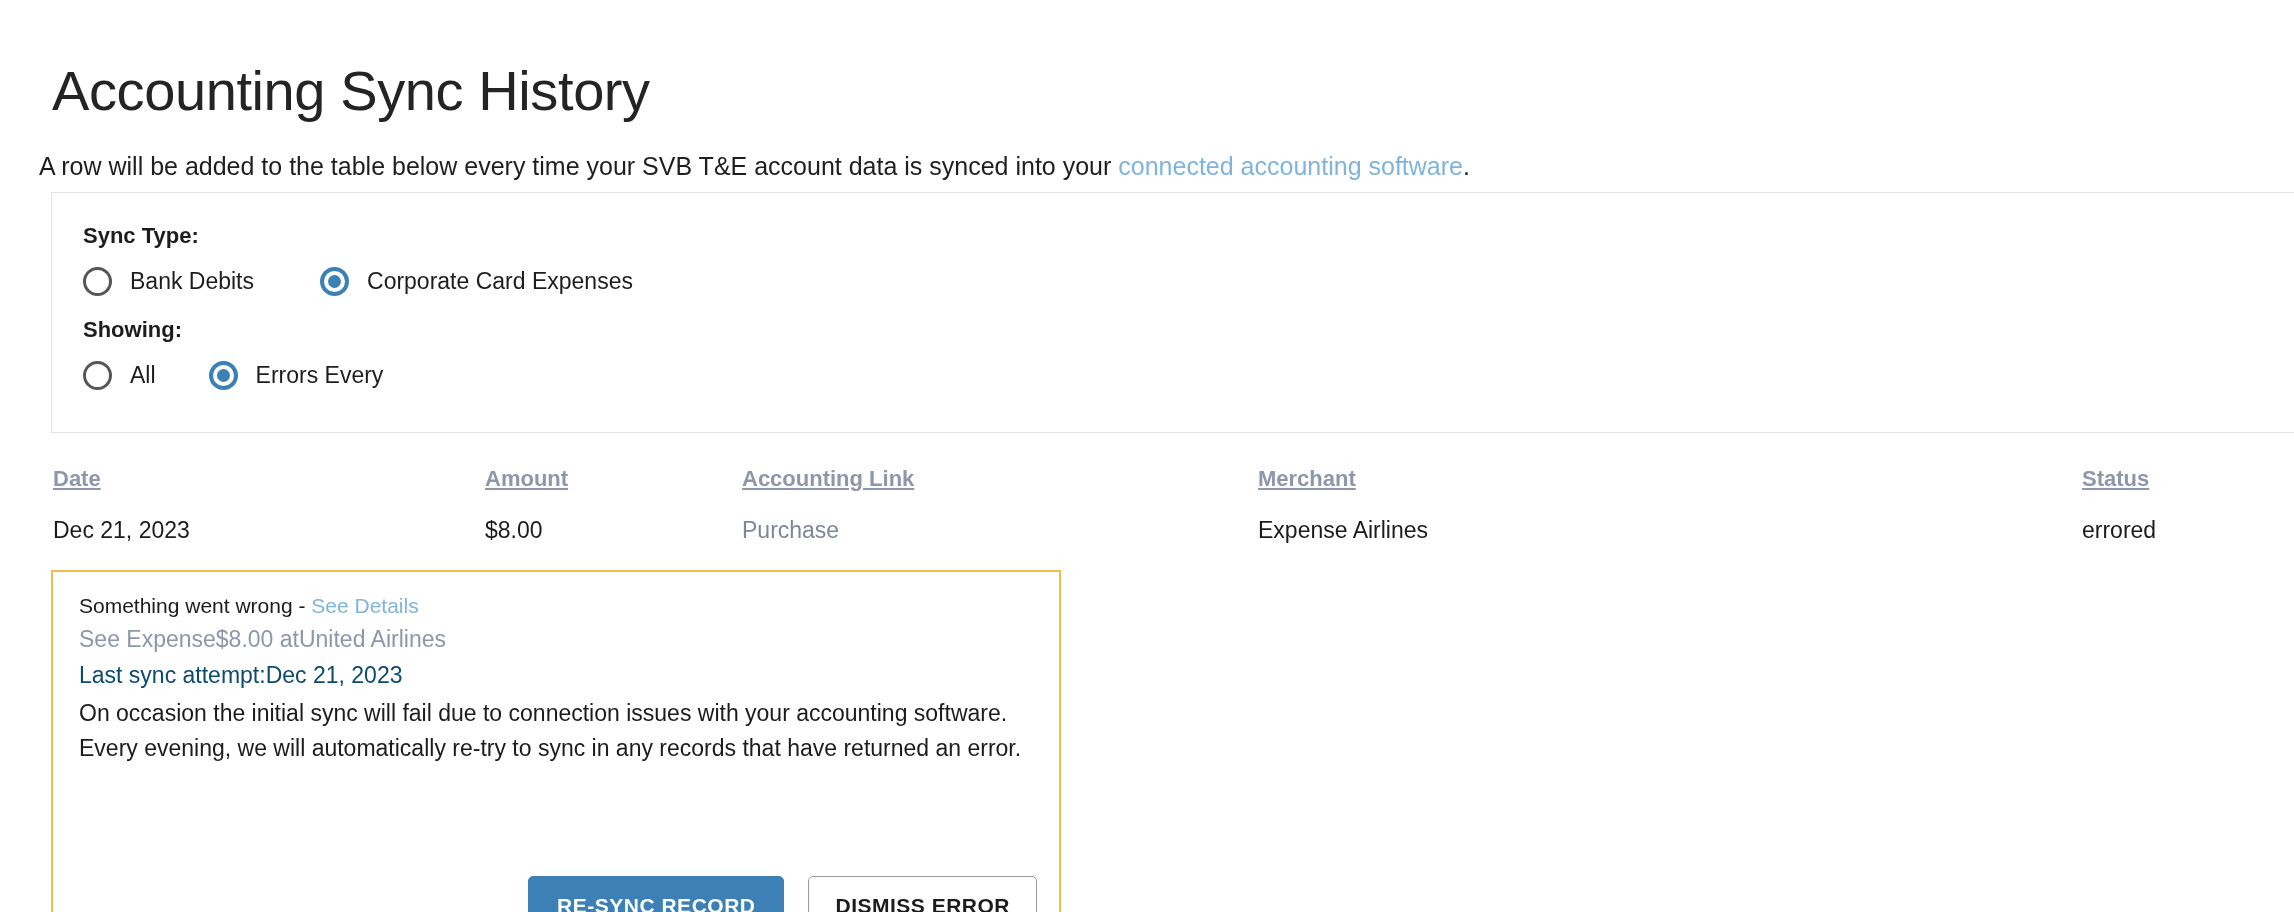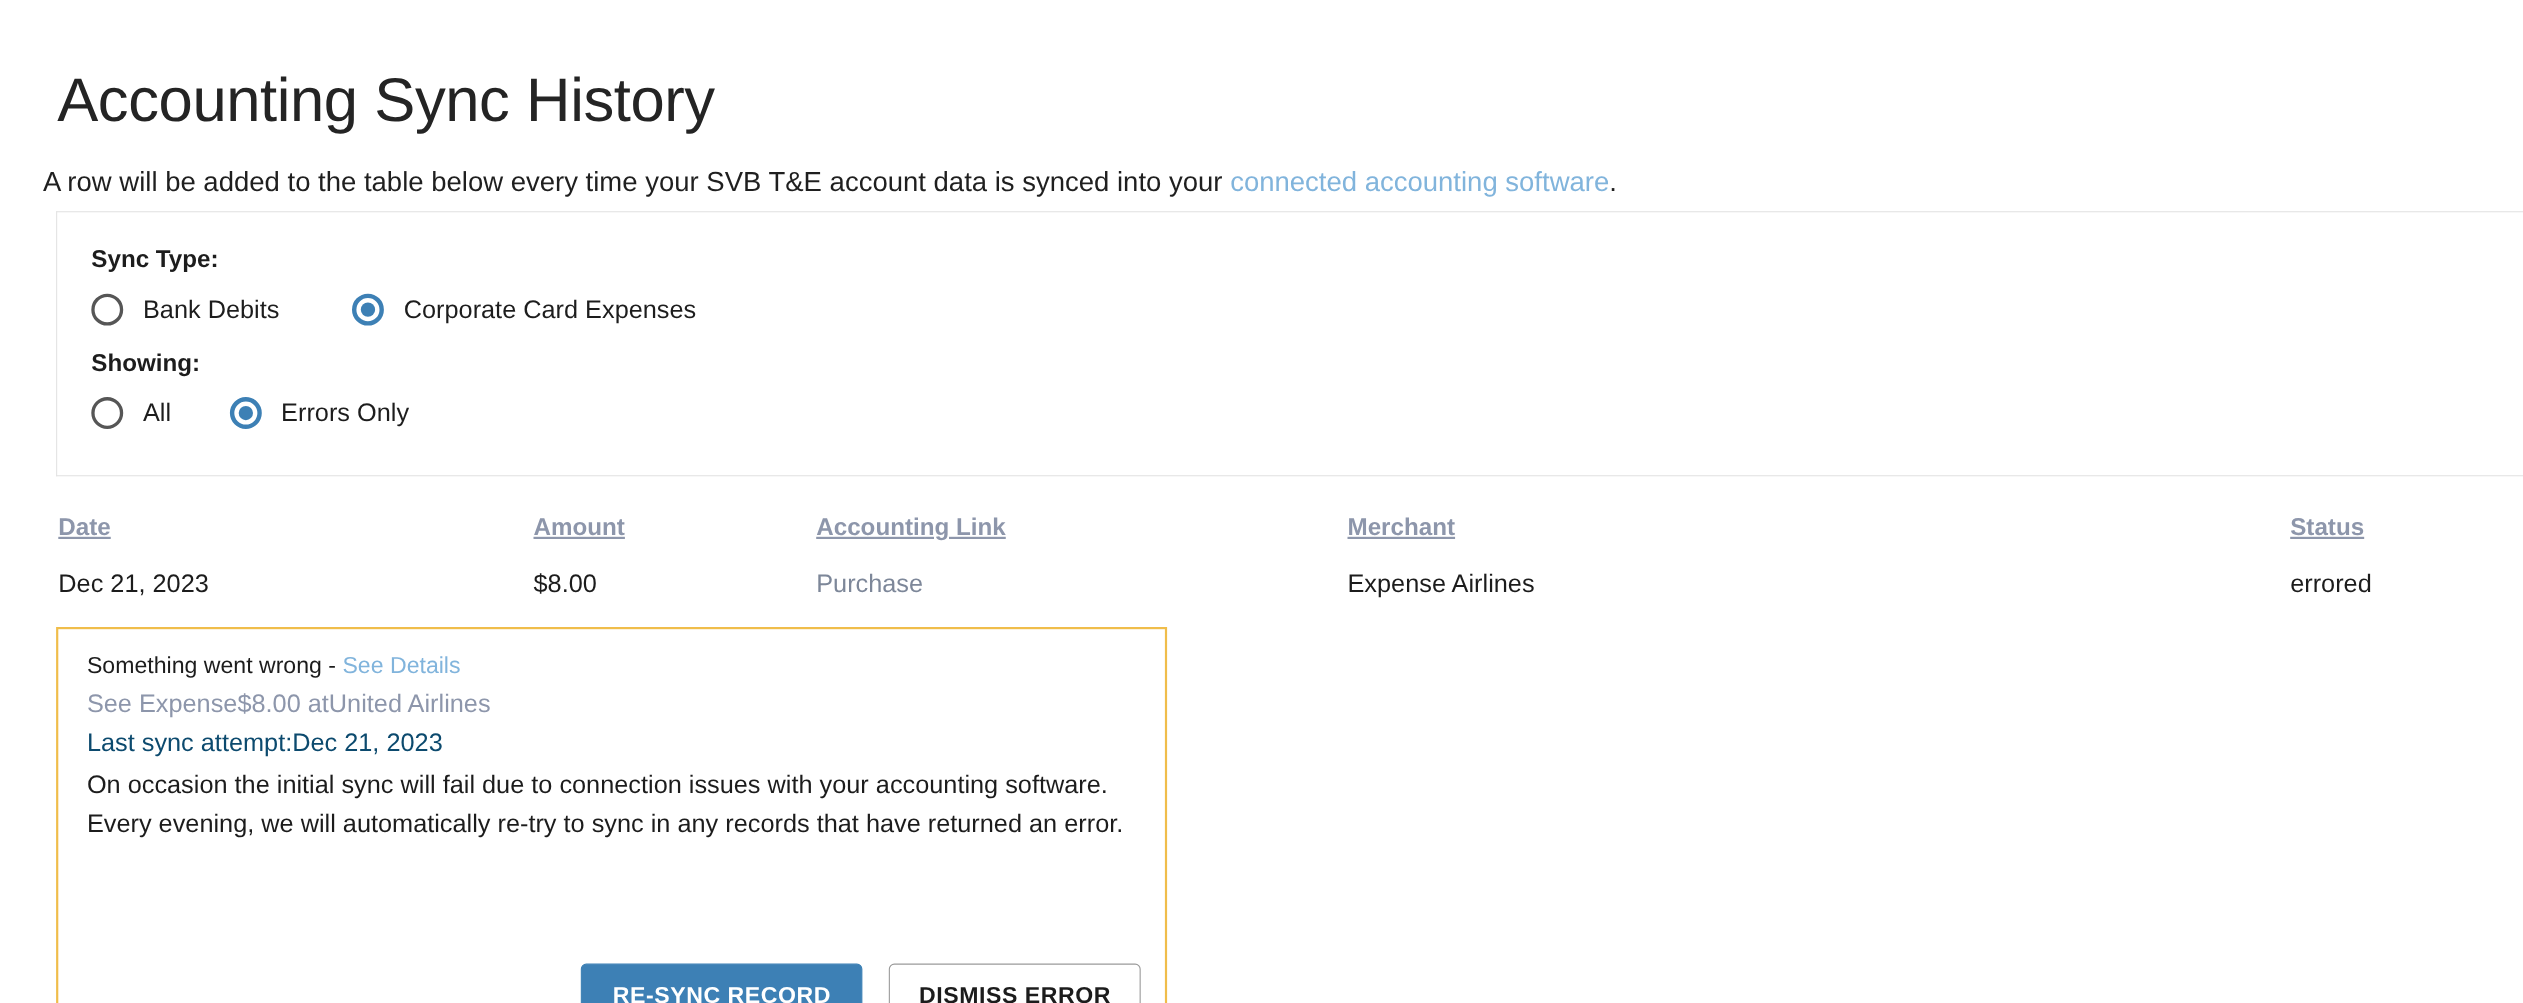--- a/index.html
+++ b/index.html
@@ -150,21 +150,21 @@
     top: 51px;
     font-size: 23px;
     font-weight: 400;
     color: #1c1c1c;
   }
   .td.link-cell { color: #7d8799; }
 
   .col-date      { left: 53px;   }
   .col-amount    { left: 485px;  }
   .col-acct      { left: 742px;  }
-  .col-merchant  { left: 1225px; text-align: center; }
+  .col-merchant  { left: 1258px; text-align: center; }
   .col-status    { left: 2082px; }
 
   
   .error-card {
     position: absolute;
     left: 51px;
     top: 570px;
     width: 1010px;
     height: 391px;
     border: 2px solid #f0bd4a;
@@ -271,21 +271,21 @@
     <div class="filter-label showing">Showing:</div>
 
     <div class="radio-row row-showing">
       <label class="radio-opt off">
         <span class="radio-mark"></span>
         <span class="radio-text">All</span>
       </label>
       <span class="radio-gap-2"></span>
       <label class="radio-opt on">
         <span class="radio-mark"></span>
-        <span class="radio-text">Errors Only</span>
+        <span class="radio-text">Errors Every</span>
       </label>
     </div>
   </div>
 
   <div class="table-area">
 
     <div class="th col-date">Date</div>
     <div class="th col-amount">Amount</div>
     <div class="th col-acct">Accounting Link</div>
     <div class="th col-merchant">Merchant</div>

